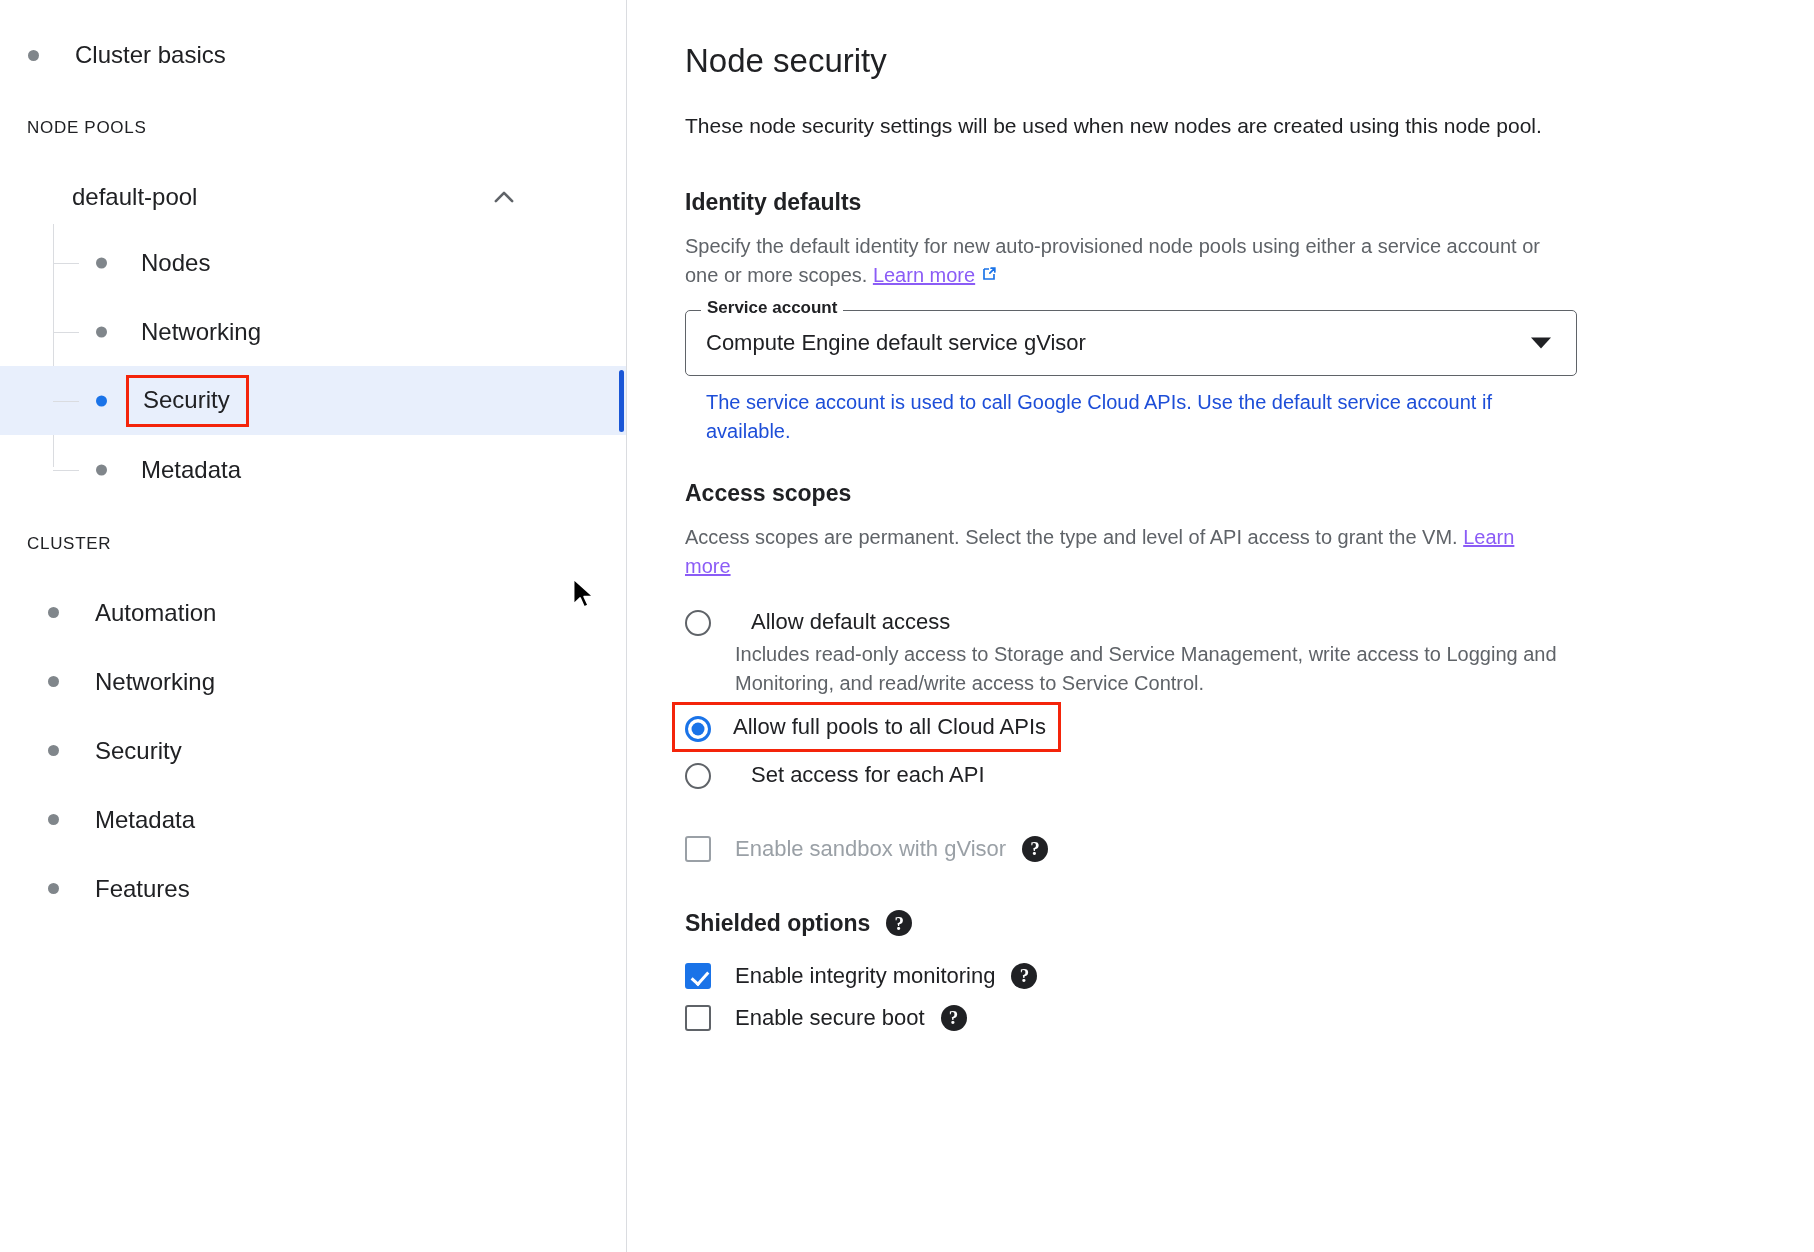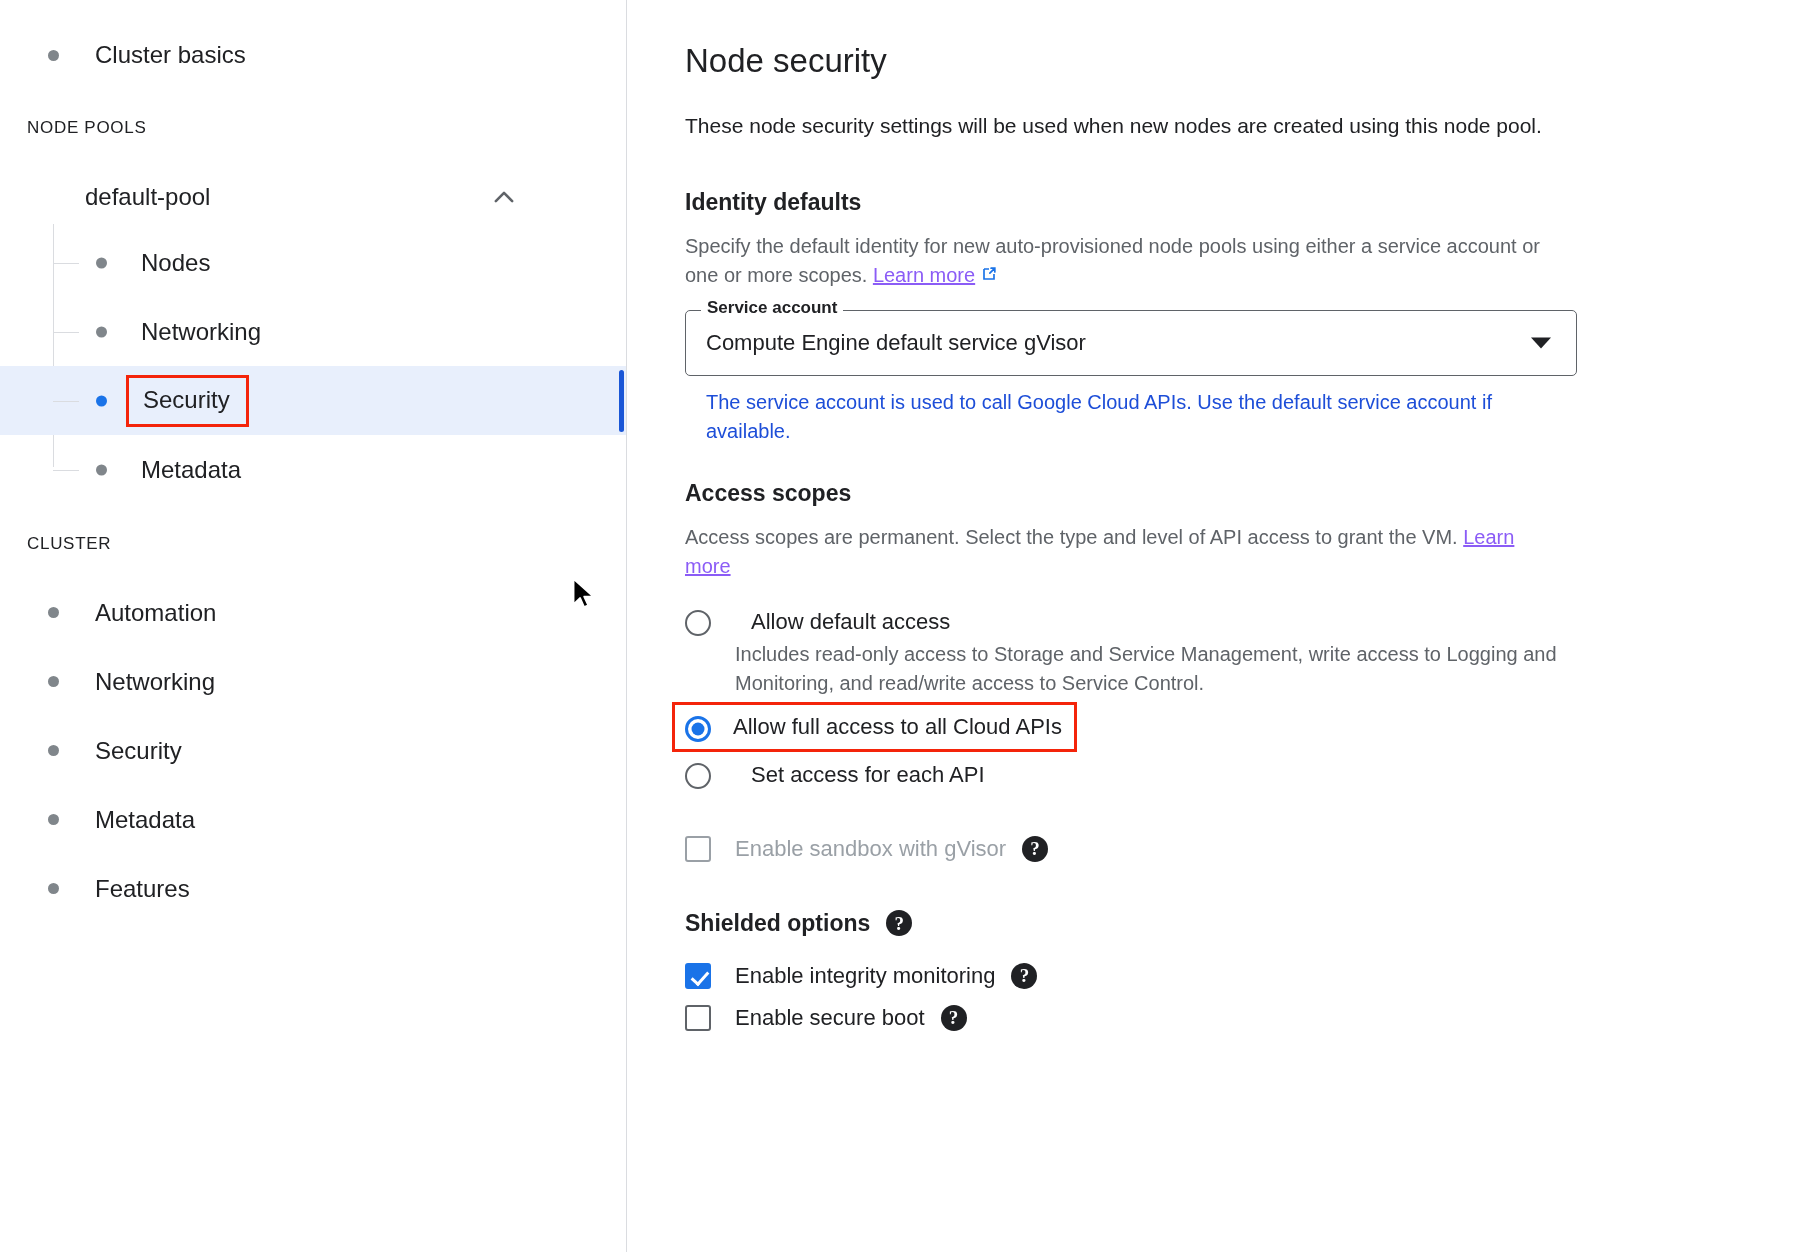--- a/index.html
+++ b/index.html
@@ -29,33 +29,33 @@
     cursor: pointer;
   }
   .nav-row .bullet {
     width: 11px; height: 11px; border-radius: 50%;
     background: #80868b;
     flex: 0 0 auto;
   }
   .nav-row .label {
     font-size: 24px; color: #202124; line-height: 1;
   }
-  .nav-row.top { padding-left: 48px; }
+  .nav-row.top { padding-left: 28px; }
   .nav-row.top .label { margin-left: 36px; }
 
   .section-head {
     font-size: 17px; letter-spacing: .7px; color: #202124;
     font-weight: 400;
     padding-left: 27px;
   }
 
   
   .pool-row {
     display: flex; align-items: center;
-    height: 62px; padding-left: 49px; position: relative;
+    height: 62px; padding-left: 36px; position: relative;
   }
   .pool-row .label { font-size: 24px; color:#202124; margin-left: 36px; }
   .chevron {
     position: absolute; right: 108px; top: 50%; transform: translateY(-50%);
     width: 28px; height: 28px;
   }
 
   
   .children { position: relative; }
   .tree-vline {
@@ -348,21 +348,21 @@
     
     <div class="radio-row">
       <span class="radio"></span>
       <span class="radio-label">Allow default access</span>
     </div>
     <p class="radio-sub">Includes read-only access to Storage and Service Management, write access to Logging and Monitoring, and read/write access to Service Control.</p>
 
     
     <div class="highlight-box">
       <span class="radio checked"></span>
-      <span class="radio-label">Allow full access to all Cloud APIs</span>
+      <span class="radio-label">Allow full pools to all Cloud APIs</span>
     </div>
 
     
     <div class="radio-row" style="margin-top:8px">
       <span class="radio"></span>
       <span class="radio-label">Set access for each API</span>
     </div>
 
     
     <div style="height:46px"></div>

